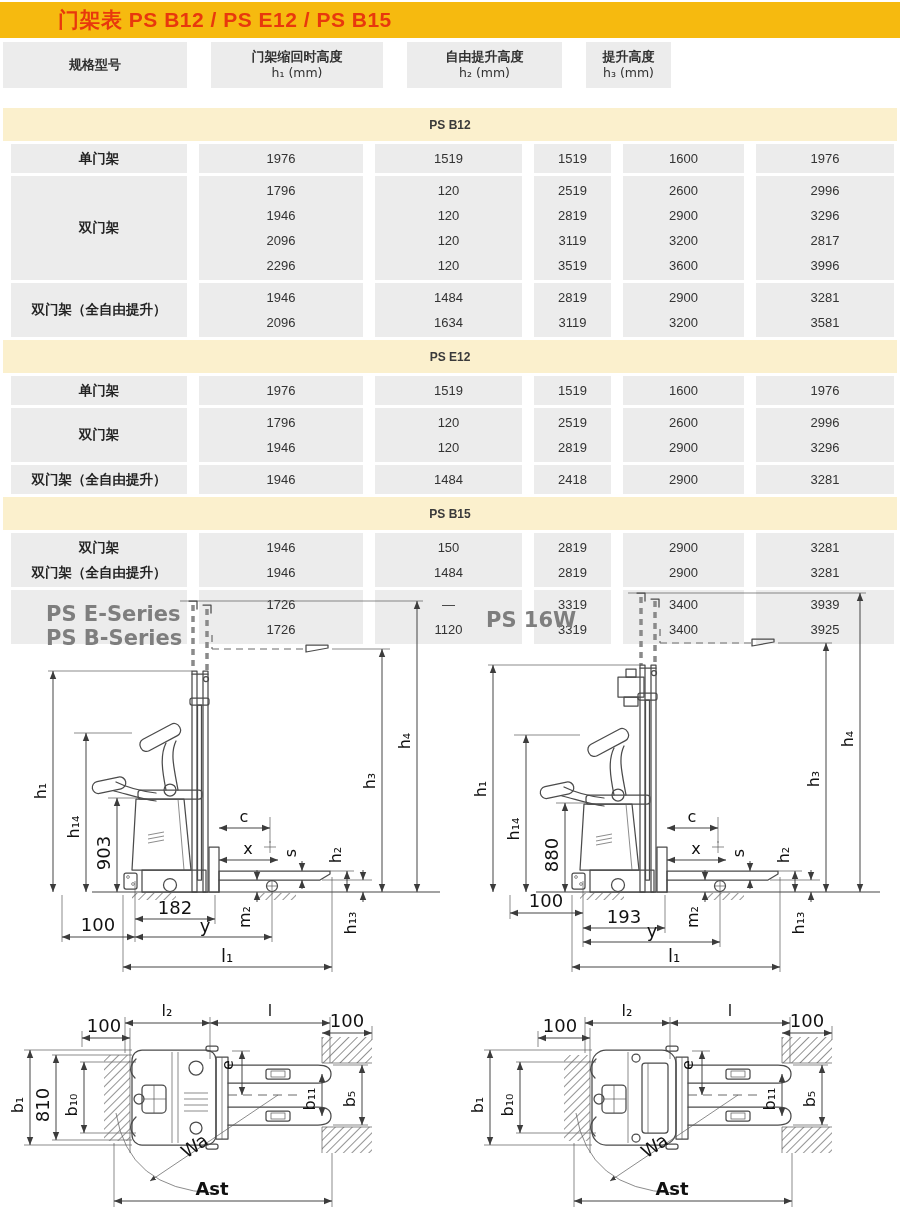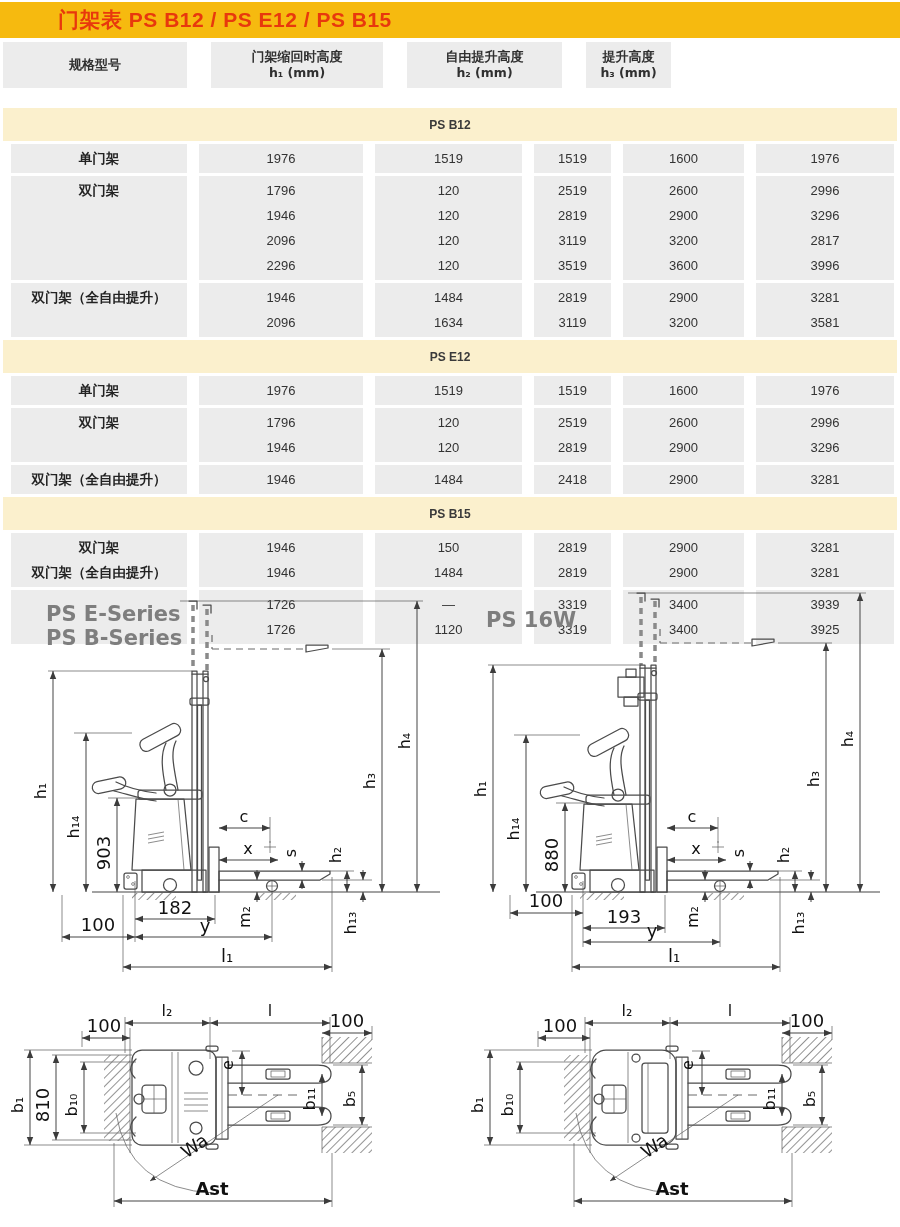--- a/index.html
+++ b/index.html
@@ -7,25 +7,25 @@
        font-family:"Liberation Sans","DejaVu Sans",sans-serif;color:#2b2b2b;overflow:hidden;}
   .banner{position:absolute;left:0;top:2px;width:900px;height:36px;background:#F6BA0F;
           display:flex;align-items:center;box-sizing:border-box;padding-left:58px;}
   .banner-title{color:#E8380D;font-weight:bold;font-size:21px;letter-spacing:.5px;}
   .spec-table{position:absolute;left:3px;top:42px;width:894px;}
   .grid6{display:grid;grid-template-columns:184px 172px 155px 85px 129px 146px;column-gap:4px;}
   .header-row{margin-bottom:20px;gap:24px;}
   .hcell{background:#ECECEC;height:46px;display:flex;flex-direction:column;
          align-items:center;justify-content:center;line-height:1.25;}
   .hcell .ht{font-size:13px;font-weight:bold;color:#303030;}
-  .hcell .hs{font-size:12.5px;font-weight:bold;color:#303030;font-family:"DejaVu Sans",sans-serif;}
+  .hcell .hs{font-size:12.5px;font-weight:normal;color:#303030;font-family:"DejaVu Sans",sans-serif;}
   .section-band{background:#FBF0CD;height:33px;margin:3px 0;display:flex;align-items:center;
                 justify-content:center;font-size:12px;font-weight:bold;color:#3a3a3a;}
   .group-row{margin-bottom:3px;}
-  .cell{background:#ECECEC;display:flex;flex-direction:column;justify-content:flex-start;padding:2px 0;margin-left:8px;}
+  .cell{background:#ECECEC;display:flex;flex-direction:column;justify-content:center;padding:2px 0;margin-left:8px;}
   .line{height:25px;display:flex;align-items:center;justify-content:center;
         font-size:13px;color:#333;}
   .label-line{font-weight:bold;font-size:13.5px;color:#222;}
   .d-svg{position:absolute;}
   .d-svg .ln{stroke:#4b4b4b;stroke-width:1.25;fill:none;stroke-linejoin:round;stroke-linecap:round;}
   .d-svg .tn{stroke:#5a5a5a;stroke-width:.7;fill:none;}
   .d-svg .dm{stroke:#3c3c3c;stroke-width:.95;fill:none;}
   .d-svg .dsh{stroke:#8a8a8a;stroke-width:3.5;fill:none;stroke-dasharray:6 5;}
   .d-svg .dshf{stroke:#6a6a6a;stroke-width:1.2;fill:none;stroke-dasharray:7 5;}
   .d-svg .cdash{stroke:#5a5a5a;stroke-width:.9;fill:none;stroke-dasharray:9 6;}

